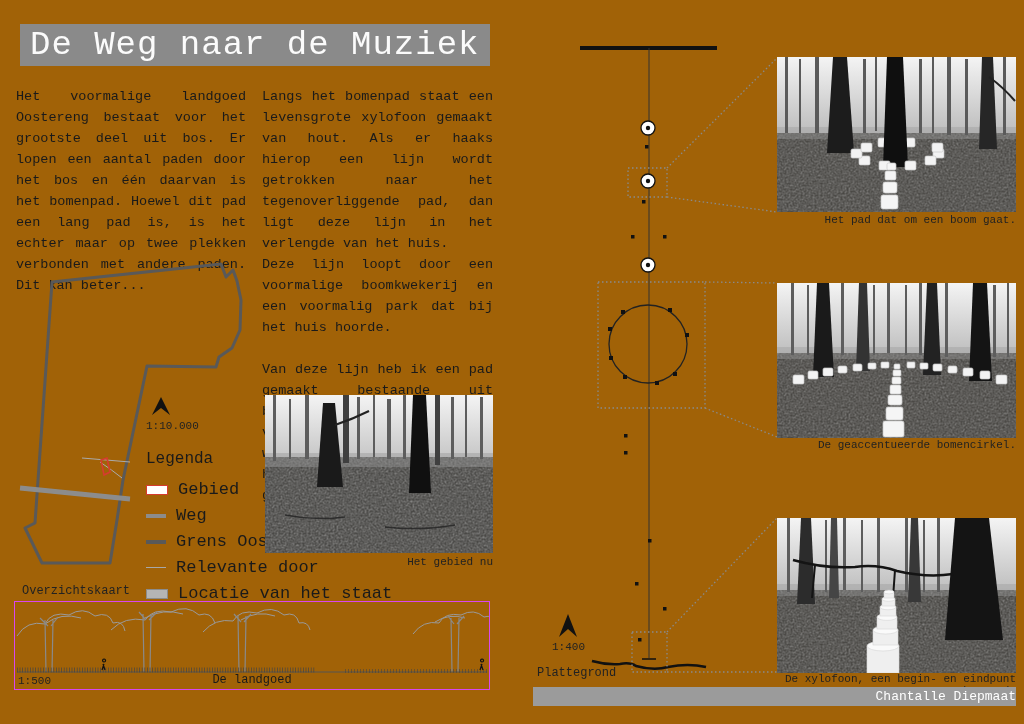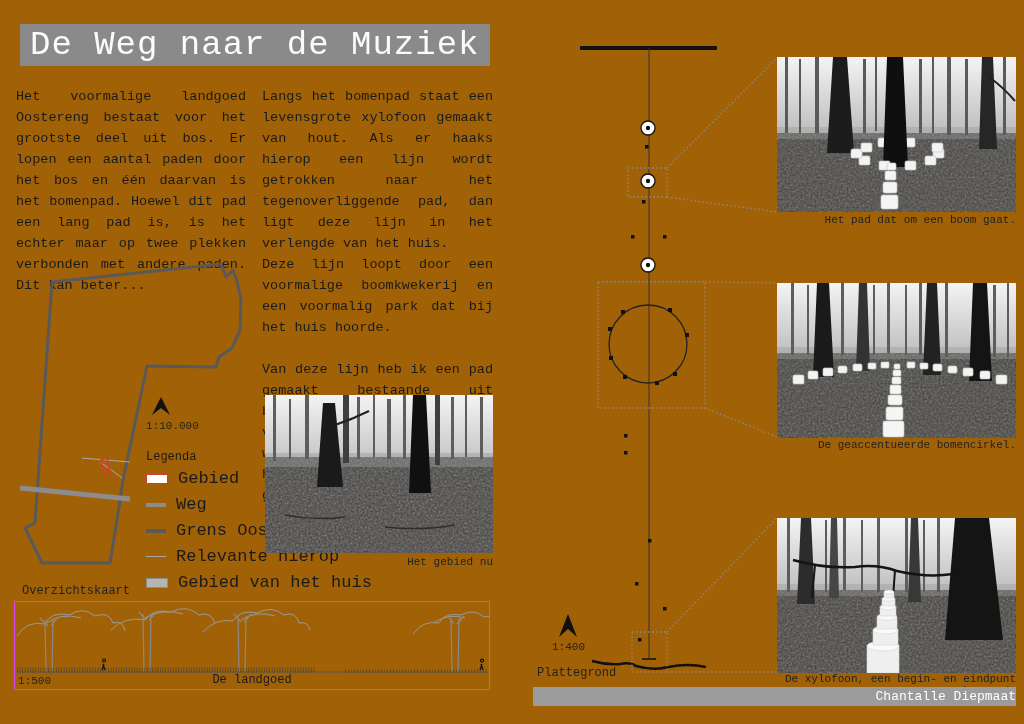--- a/index.html
+++ b/index.html
@@ -10,21 +10,21 @@
     font-size:34px;line-height:42px;padding-left:10px;box-sizing:border-box;letter-spacing:1px;
     font-weight:400;white-space:nowrap;}
   .bodytext{font-size:13.5px;line-height:21px;text-align:justify;}
   #col1{left:16px;top:86px;width:230px;}
   #col2{left:262px;top:86px;width:231px;}
   #col2 .p3{margin-top:21px;}
   .smalllabel{font-size:12px;color:#222;}
   .scale{font-size:11px;color:#222;}
   .caption{font-size:11px;color:#222;text-align:right;}
   #legend{left:146px;top:450px;width:120px;}
-  #legend .legend-title{font-size:12px;margin-bottom:5px;}
+  #legend .legend-title{font-size:16px;margin-bottom:12px;}
   .legend-row{display:flex;align-items:center;margin-bottom:7px;}
   .legend-swatch{width:20px;margin-right:10px;flex:0 0 20px;display:inline-block;}
   .sw-gebied{height:8px;border:1.5px solid #d63b2f;background:#fff;}
   .sw-weg{height:4px;background:#8c8c8c;}
   .sw-grens{height:4px;background:#595959;}
   .sw-paden{height:1px;background:#a8a8a8;}
   .sw-locatie{height:8px;background:#b5b5b5;border:1px solid #8c8c8c;}
   .legend-label{font-size:17px;white-space:nowrap;}
   #section-box{left:14px;top:601px;width:476px;height:89px;border:1px solid #d946ef;box-sizing:border-box;}
   #section-scale{left:3px;bottom:2px;}
@@ -85,25 +85,25 @@
     <div class="legend-row">
       <span class="legend-swatch sw-weg"></span>
       <span class="legend-label">Weg</span>
     </div>
     <div class="legend-row">
       <span class="legend-swatch sw-grens"></span>
       <span class="legend-label">Grens Oostereng</span>
     </div>
     <div class="legend-row">
       <span class="legend-swatch sw-paden"></span>
-      <span class="legend-label">Relevante hierop</span>
+      <span class="legend-label">Relevante door</span>
     </div>
     <div class="legend-row">
       <span class="legend-swatch sw-locatie"></span>
-      <span class="legend-label">Gebied van het huis</span>
+      <span class="legend-label">Locatie van het staat</span>
     </div>
   </div>
 
   <div class="abs smalllabel" style="left:22px;top:584px">Overzichtskaart</div>
 
   <div id="section-box" class="abs">
     <svg width="474" height="87" viewBox="0 0 474 87">
       <g stroke="#9a9a9a" fill="none" stroke-width="1">
         <path d="M2,34 q10,-16 28,-12 q6,-13 24,-9 q14,-9 26,1 q14,-5 18,7 q10,-3 12,8"></path>
         <path d="M96,28 q14,-14 34,-10 q8,-12 26,-8 q16,-8 28,3 q12,-4 16,8"></path>

